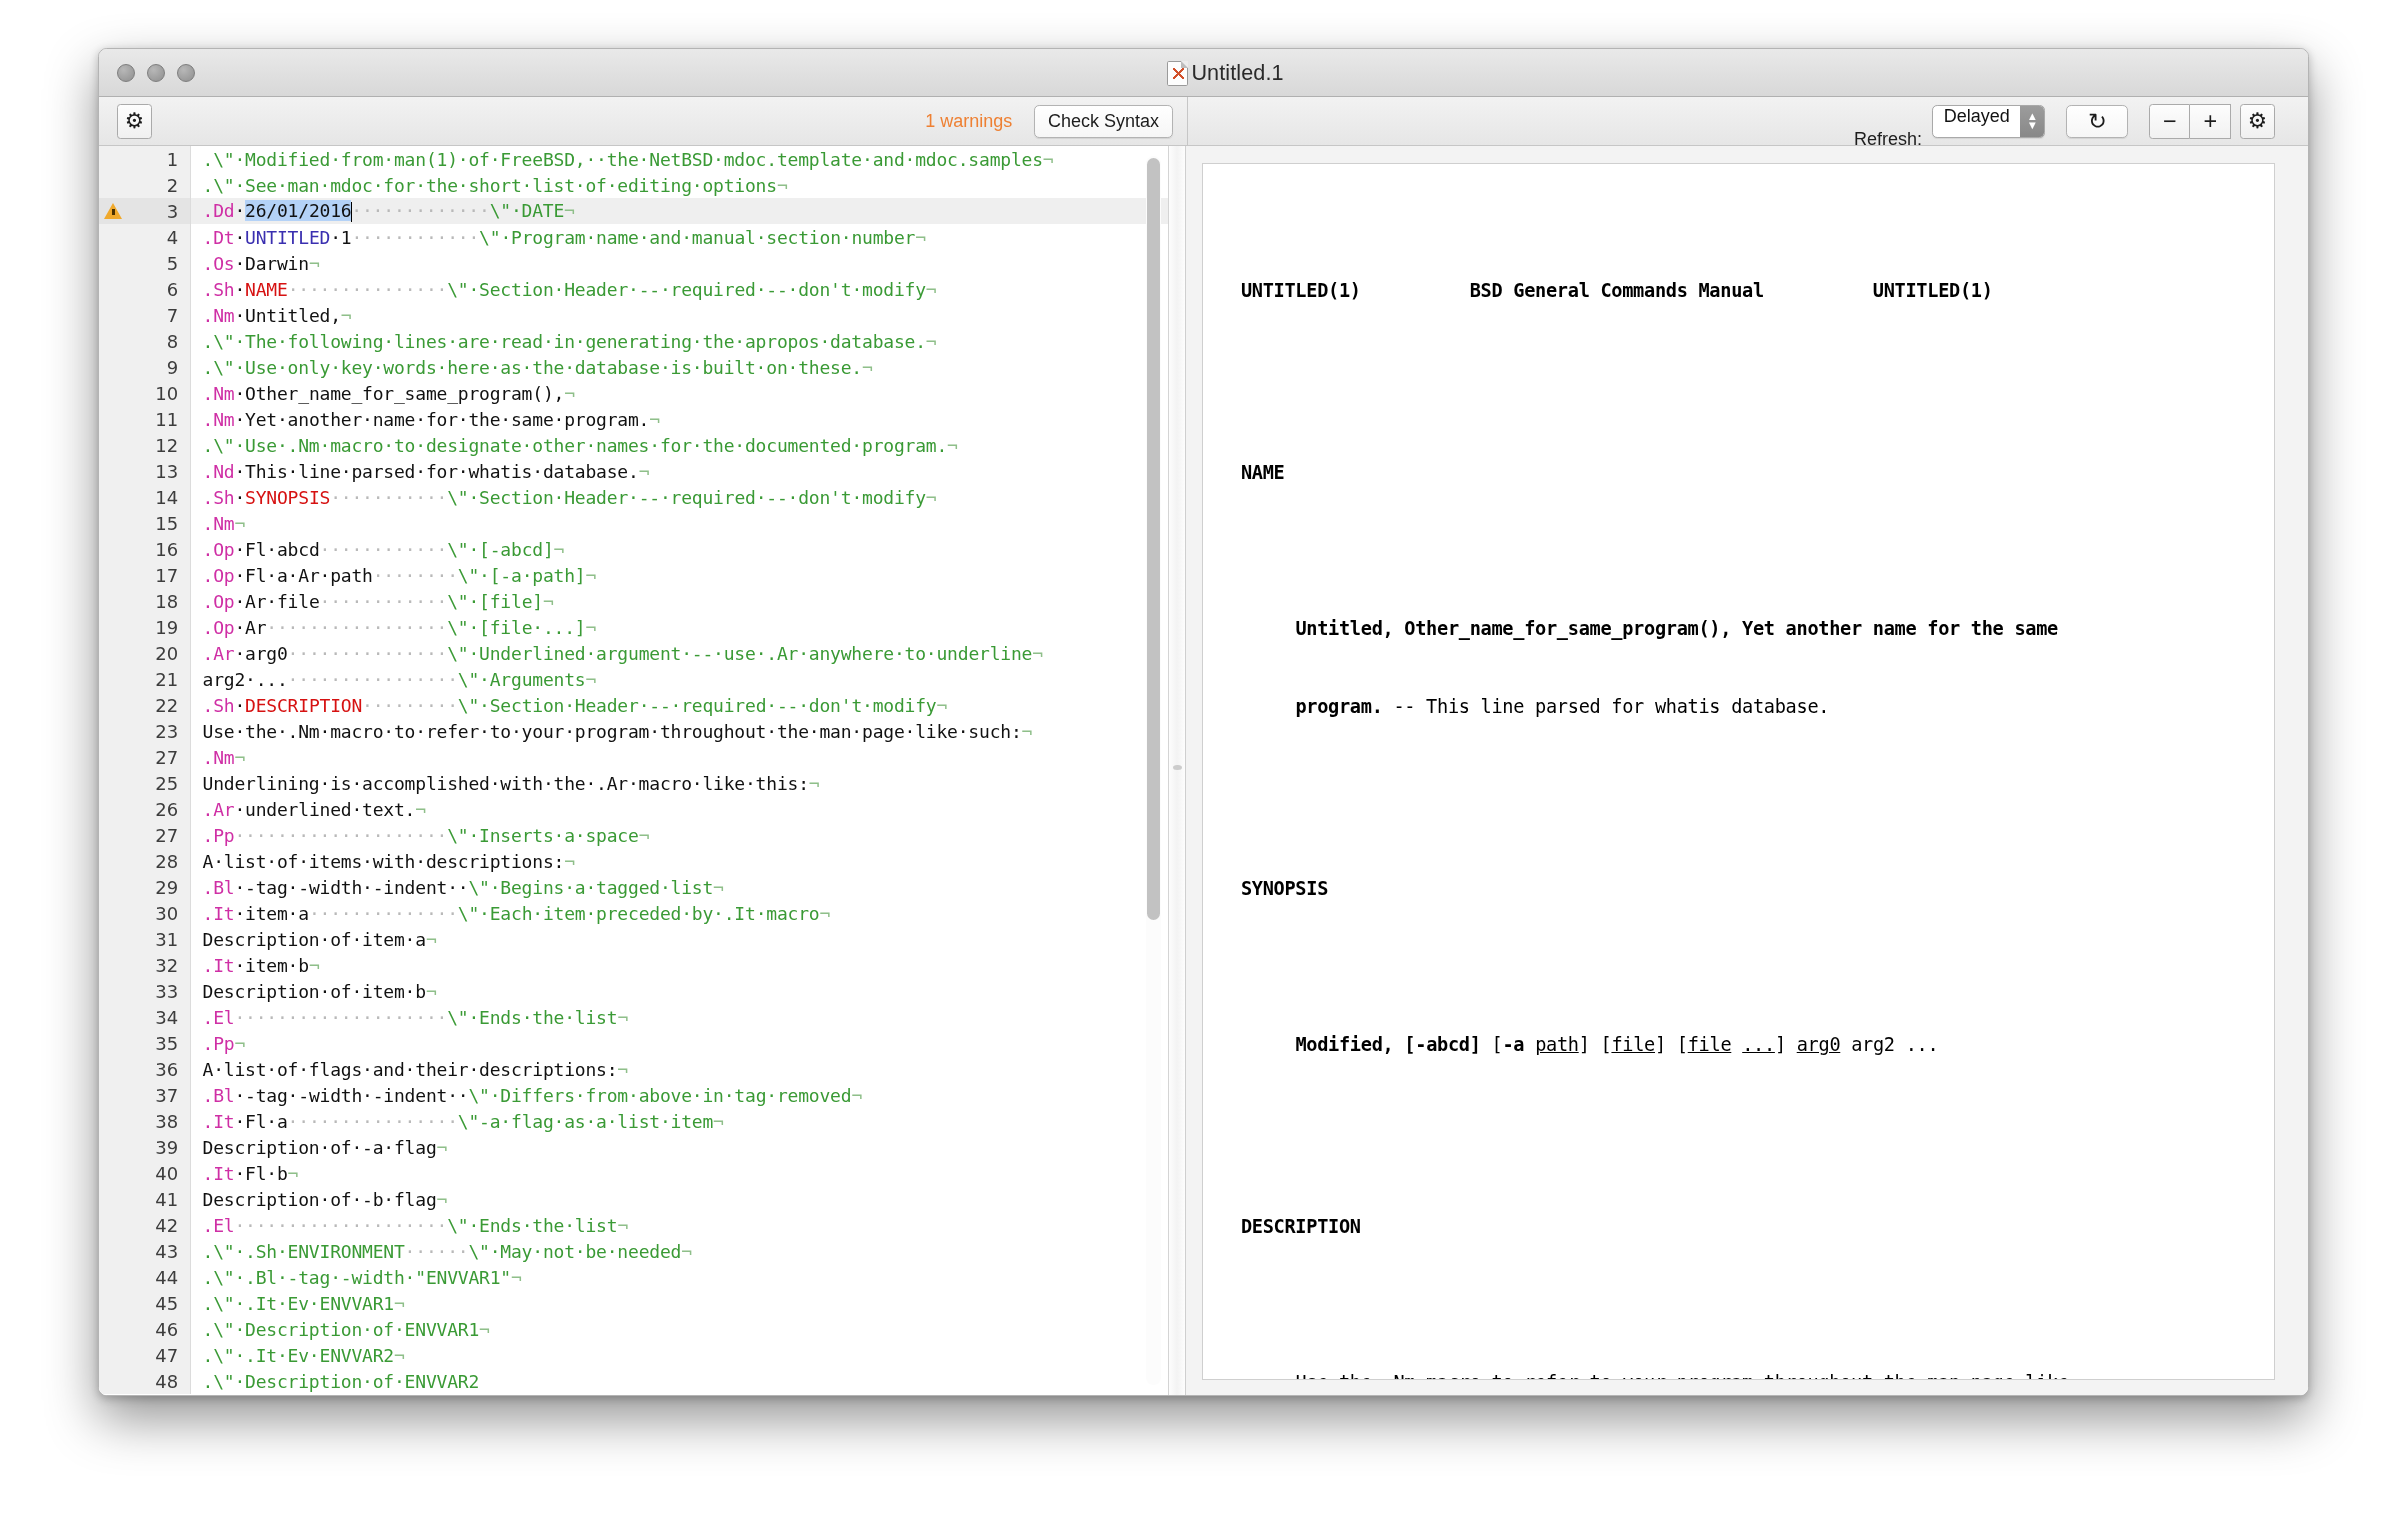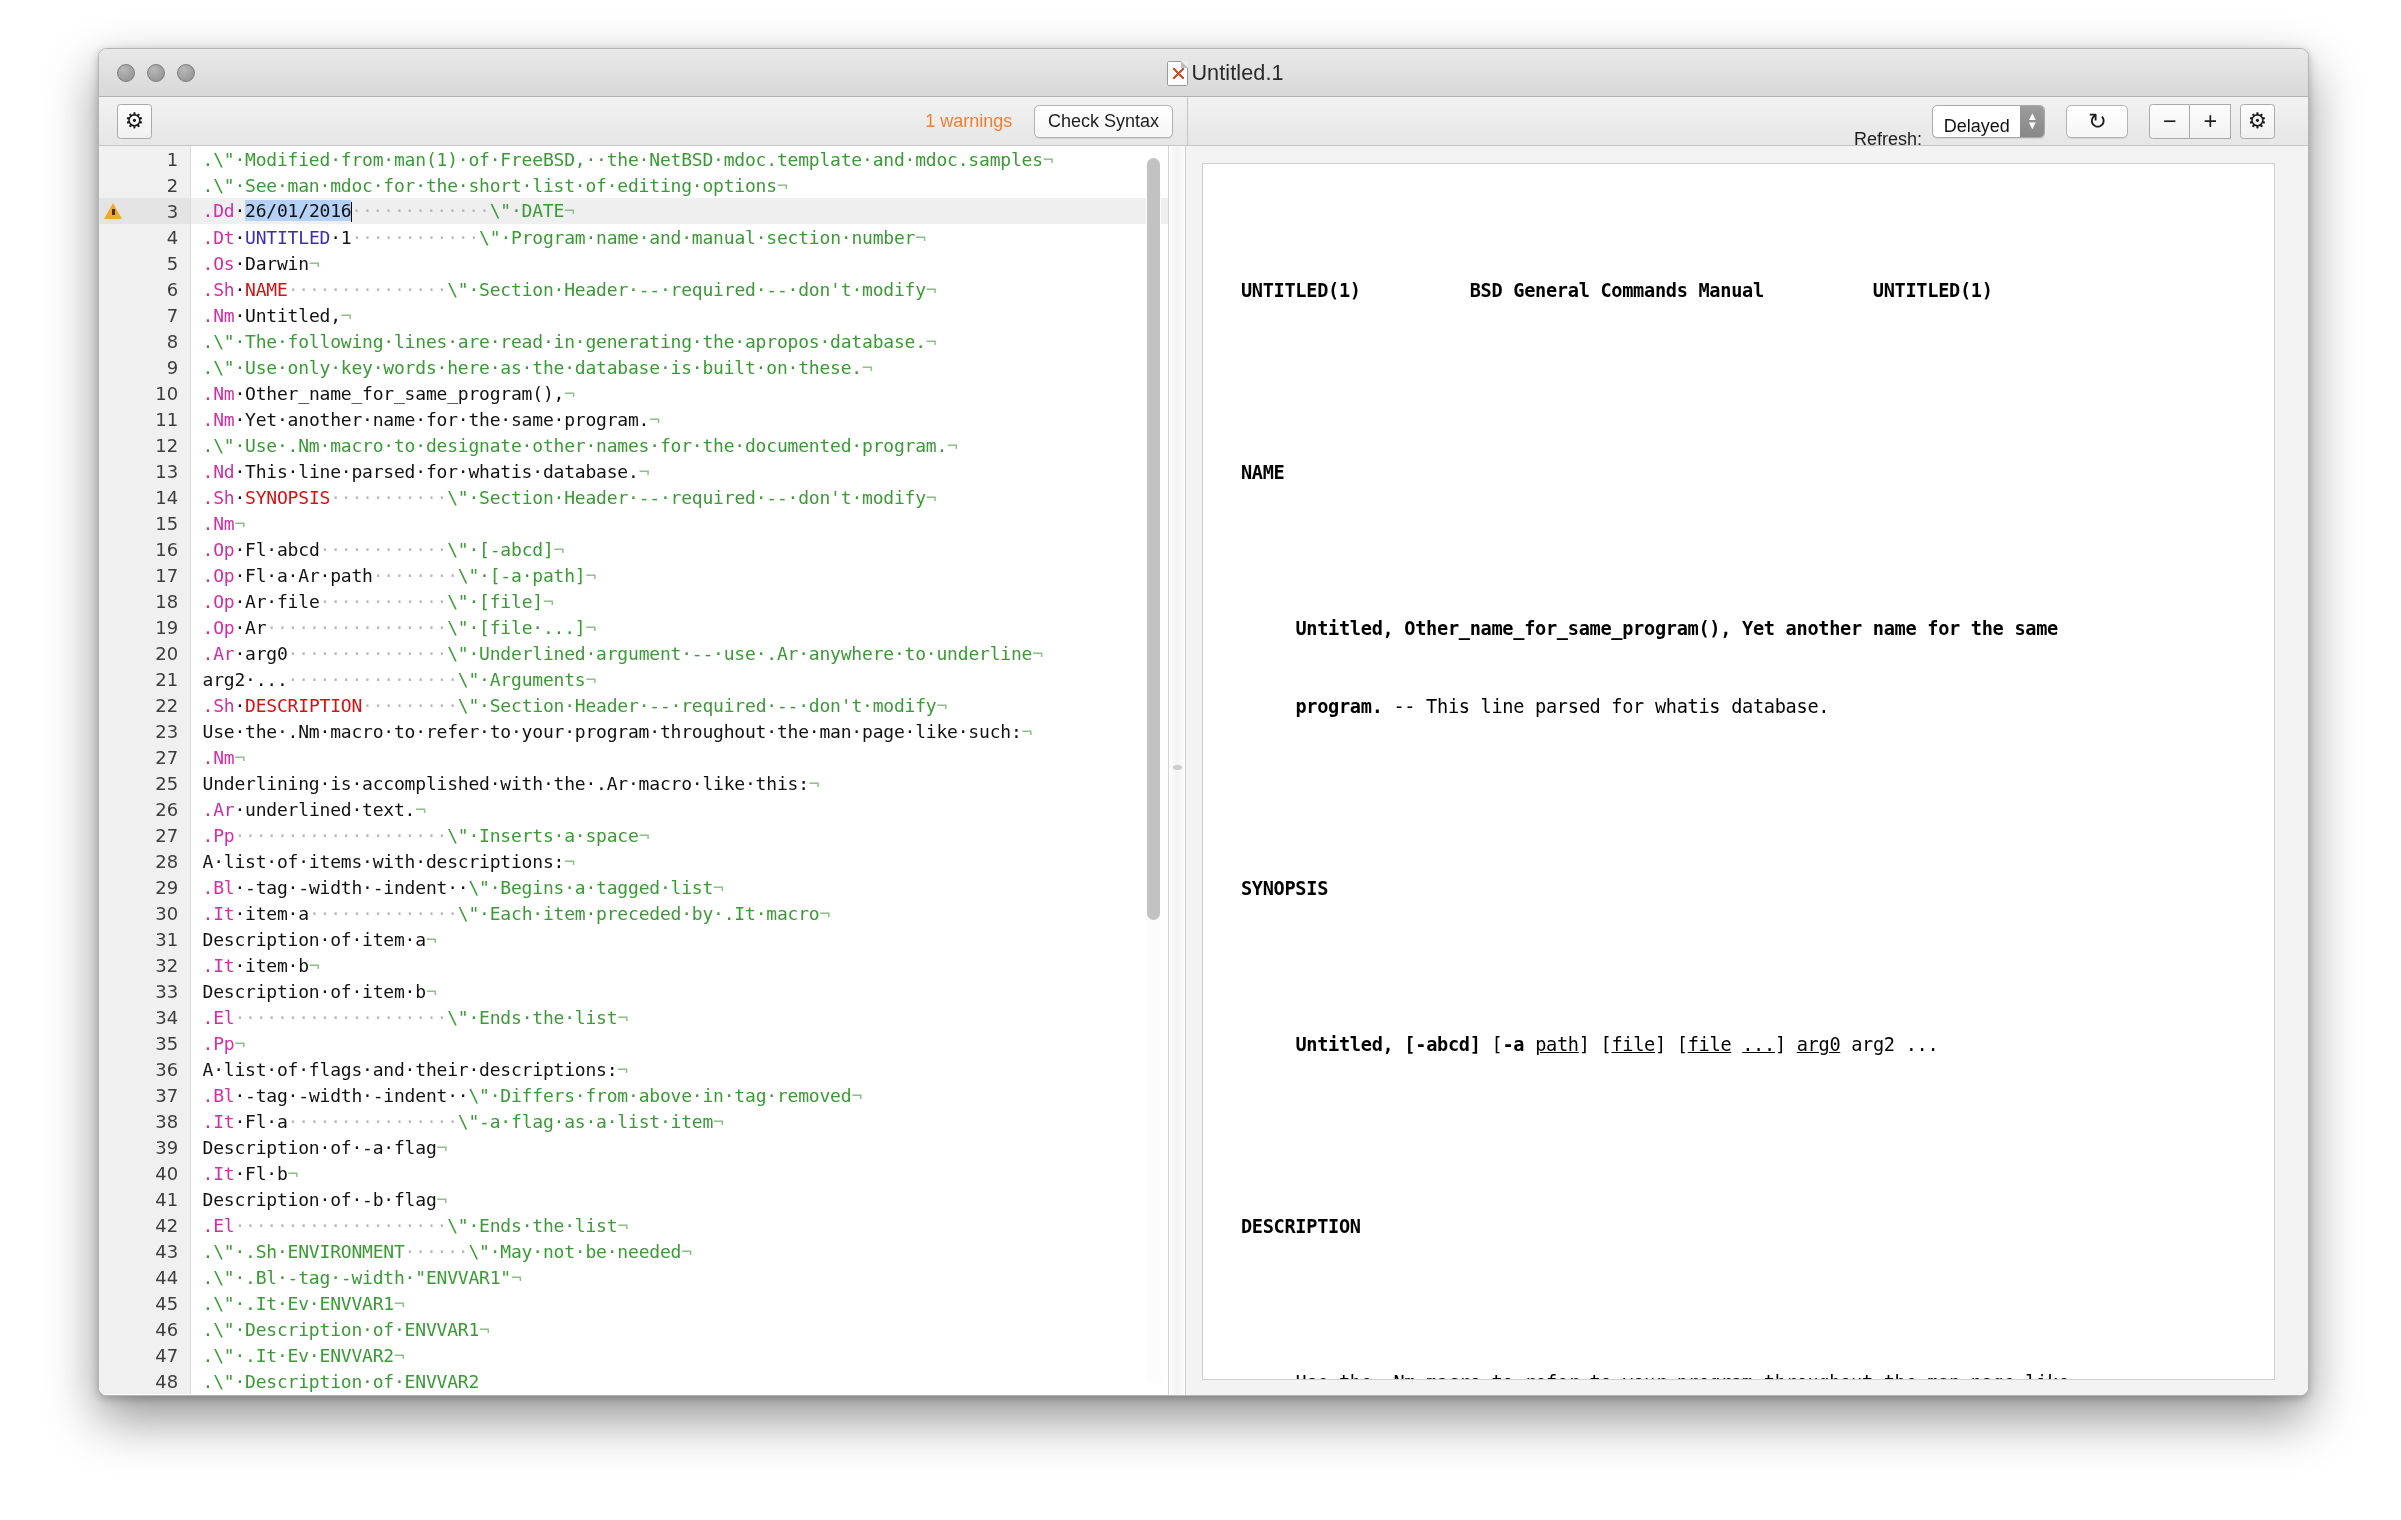--- a/index.html
+++ b/index.html
@@ -101,21 +101,21 @@
     display:flex; align-items:center;
     box-shadow: 0 0.9px 0.9px rgba(0,0,0,0.09);
     white-space: nowrap;
     margin-left: 6px;
   }
 
   #refresh-label { font-size: 18px; color:#1d1d1d; margin-right:10.4px; white-space:nowrap;margin-top:36px;}
   #refresh-select {
     height: 33px; min-width: 113px;
     border: 0.9px solid #a9a9a9; border-radius: 5.2px;
-    background: #ffffff; display:flex; align-items:flex-end;
+    background: #ffffff; display:flex; align-items:flex-start;
     font-size: 18px; color:#111; box-shadow: 0 0.9px 0.9px rgba(0,0,0,0.08);
     overflow:hidden;
   }
   #refresh-value { padding: 0 8.7px 0 10.4px; white-space:nowrap; }
   #refresh-stepper {
     width: 24px; align-self: stretch; margin-left:auto;
     background: linear-gradient(to bottom,#9c9c9c,#888);
     display:flex; flex-direction:column; align-items:center; justify-content:center;
     color:#fff; font-size: 11.3px; line-height: 9.5px;
   }
@@ -504,21 +504,21 @@
 
         <span class="sp"></span>
         <span class="ml sec">NAME</span>
         <span class="sp"></span>
         <span class="ml">     <span class="b">Untitled, Other_name_for_same_program(), Yet another name for the same</span></span>
         <span class="ml">     <span class="b">program.</span><span> -- This line parsed for whatis database.</span></span>
 
         <span class="sp"></span>
         <span class="ml sec">SYNOPSIS</span>
         <span class="sp"></span>
-        <span class="ml">     <span class="b">Untitled,</span> <span class="b">[-abcd]</span> <span>[<span class="b">-a</span> <span class="u">path</span>]</span> <span>[<span class="u">file</span>]</span> <span>[<span class="u">file</span> <span class="u">...</span>]</span> <span class="u">arg0</span> <span>arg2 ...</span></span>
+        <span class="ml">     <span class="b">Modified,</span> <span class="b">[-abcd]</span> <span>[<span class="b">-a</span> <span class="u">path</span>]</span> <span>[<span class="u">file</span>]</span> <span>[<span class="u">file</span> <span class="u">...</span>]</span> <span class="u">arg0</span> <span>arg2 ...</span></span>
 
         <span class="sp"></span>
         <span class="ml sec">DESCRIPTION</span>
         <span class="sp"></span>
         <span class="ml">     <span>Use the .Nm macro to refer to your program throughout the man page like</span></span>
         
         
 
         
         

